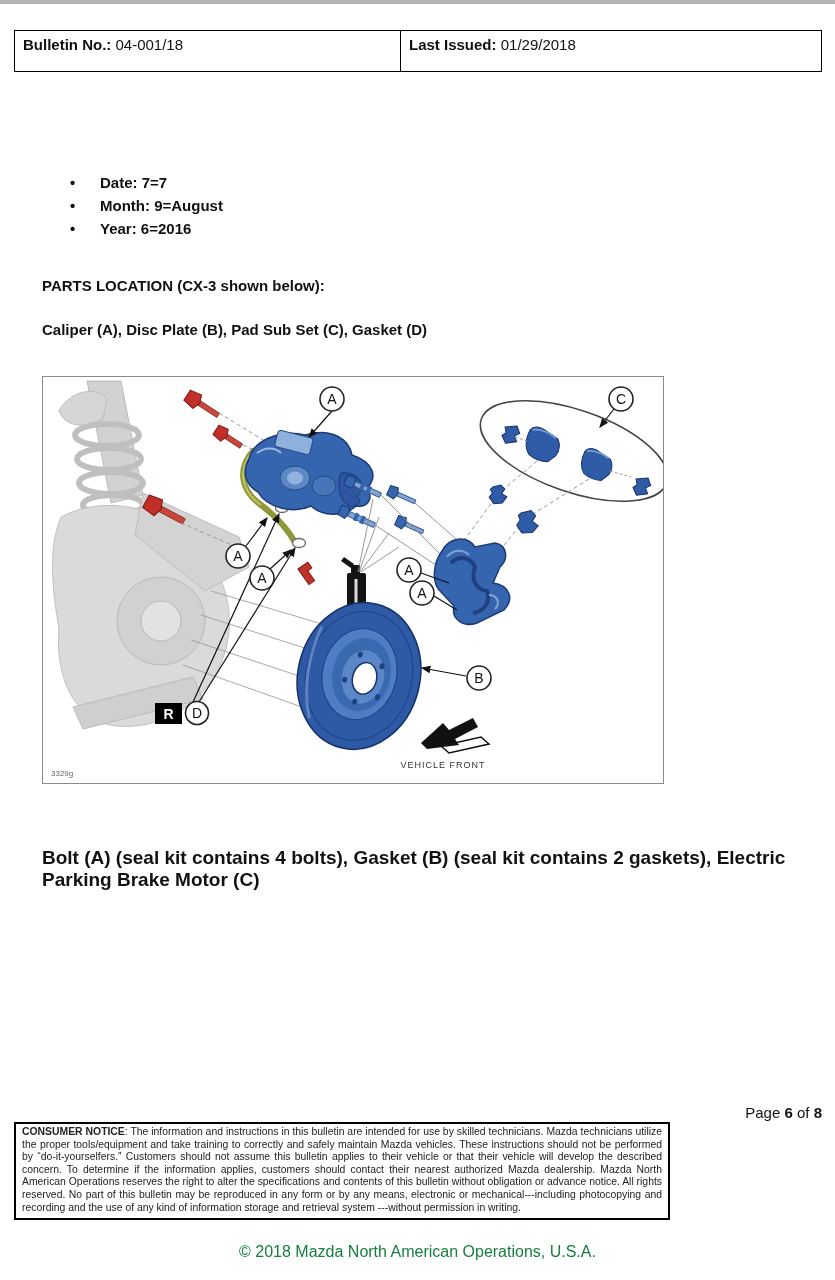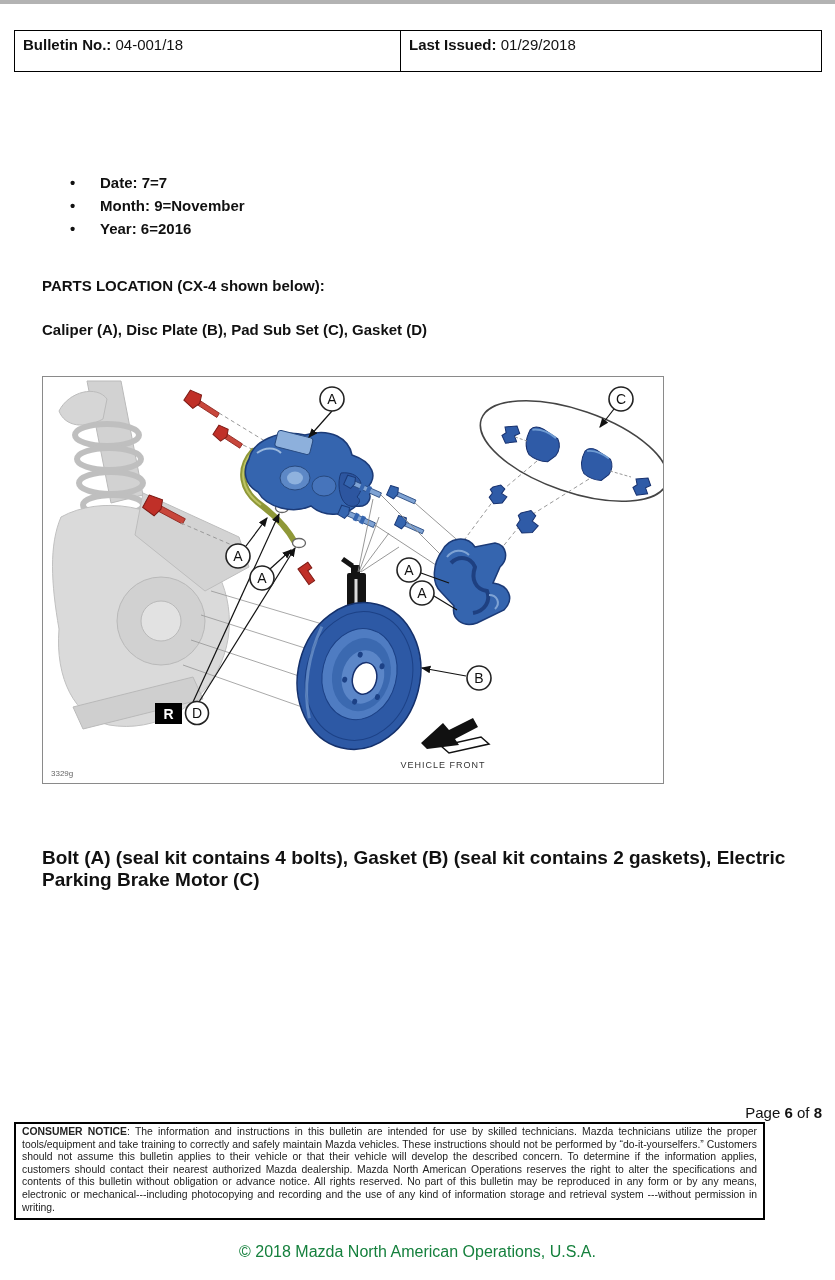--- a/index.html
+++ b/index.html
@@ -30,21 +30,21 @@
   .fig-box {
     position:absolute; left:42px; top:376px; width:622px; height:408px;
     border:1px solid #8a8a8a; background:#fff;
   }
   .cap-bottom { position:absolute; left:42px; top:847px; width:772px; font-size:19px; font-weight:bold; line-height:22px; }
 
   .pagination { position:absolute; right:13px; top:1104px; font-size:15px; }
   .pagination span { white-space:pre; }
 
   .notice-box {
-    position:absolute; left:14px; top:1122px; width:751px;
+    position:absolute; left:14px; top:1122px; width:656px;
     border:2px solid #000; padding:2px 6px 4px 6px;
     font-size:10.4px; line-height:12.6px; text-align:justify; color:#222;
   }
   .footer { position:absolute; left:0; top:1243px; width:835px; text-align:center; font-size:16px; color:#15803d; }
 
   svg text { font-family:"Liberation Sans", sans-serif; }
 </style>
 </head>
 <body>
 
@@ -61,29 +61,29 @@
   </div>
 
 
   <ul class="bullets">
     <li>
       <span class="dot">•</span>
       <span>Date: 7=7</span>
     </li>
     <li>
       <span class="dot">•</span>
-      <span>Month: 9=November</span>
+      <span>Month: 9=August</span>
     </li>
     <li>
       <span class="dot">•</span>
       <span>Year: 6=2016</span>
     </li>
   </ul>
 
-  <div class="h-parts">PARTS LOCATION (CX-4 shown below):</div>
+  <div class="h-parts">PARTS LOCATION (CX-3 shown below):</div>
   <div class="cap-top">Caliper (A), Disc Plate (B), Pad Sub Set (C), Gasket (D)</div>
 
   <div class="fig-box">
     <svg width="620" height="406" viewBox="0 0 620 406">
       <defs>
         <marker id="ah" markerWidth="9" markerHeight="8" refX="7" refY="3.2" orient="auto">
           <path d="M0,0 L8,3.2 L0,6.4 Z" fill="#111"></path>
         </marker>
       </defs>
 

